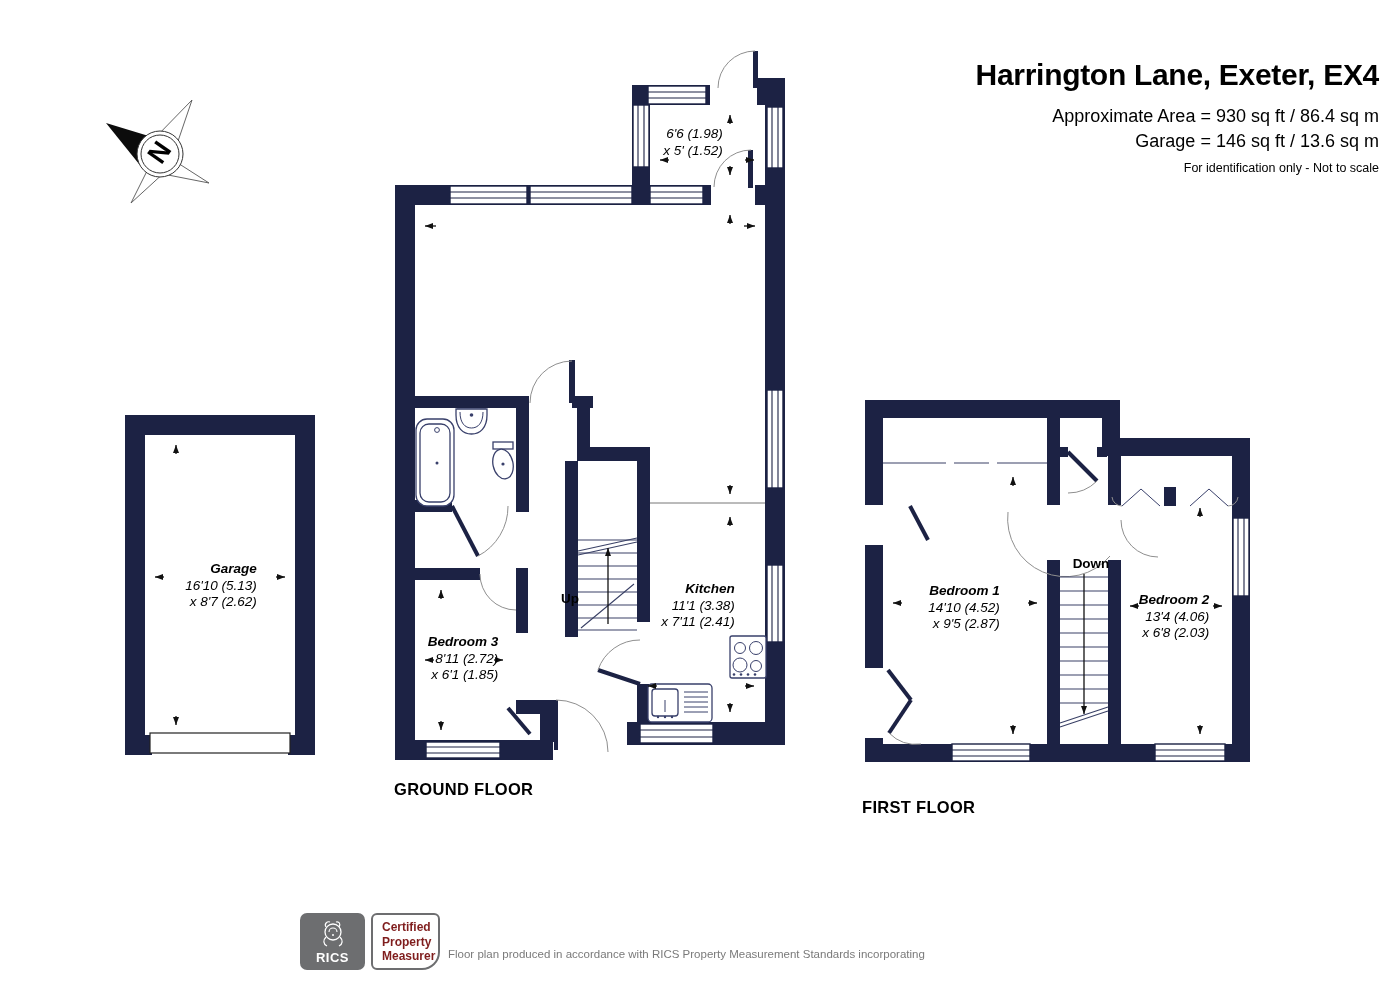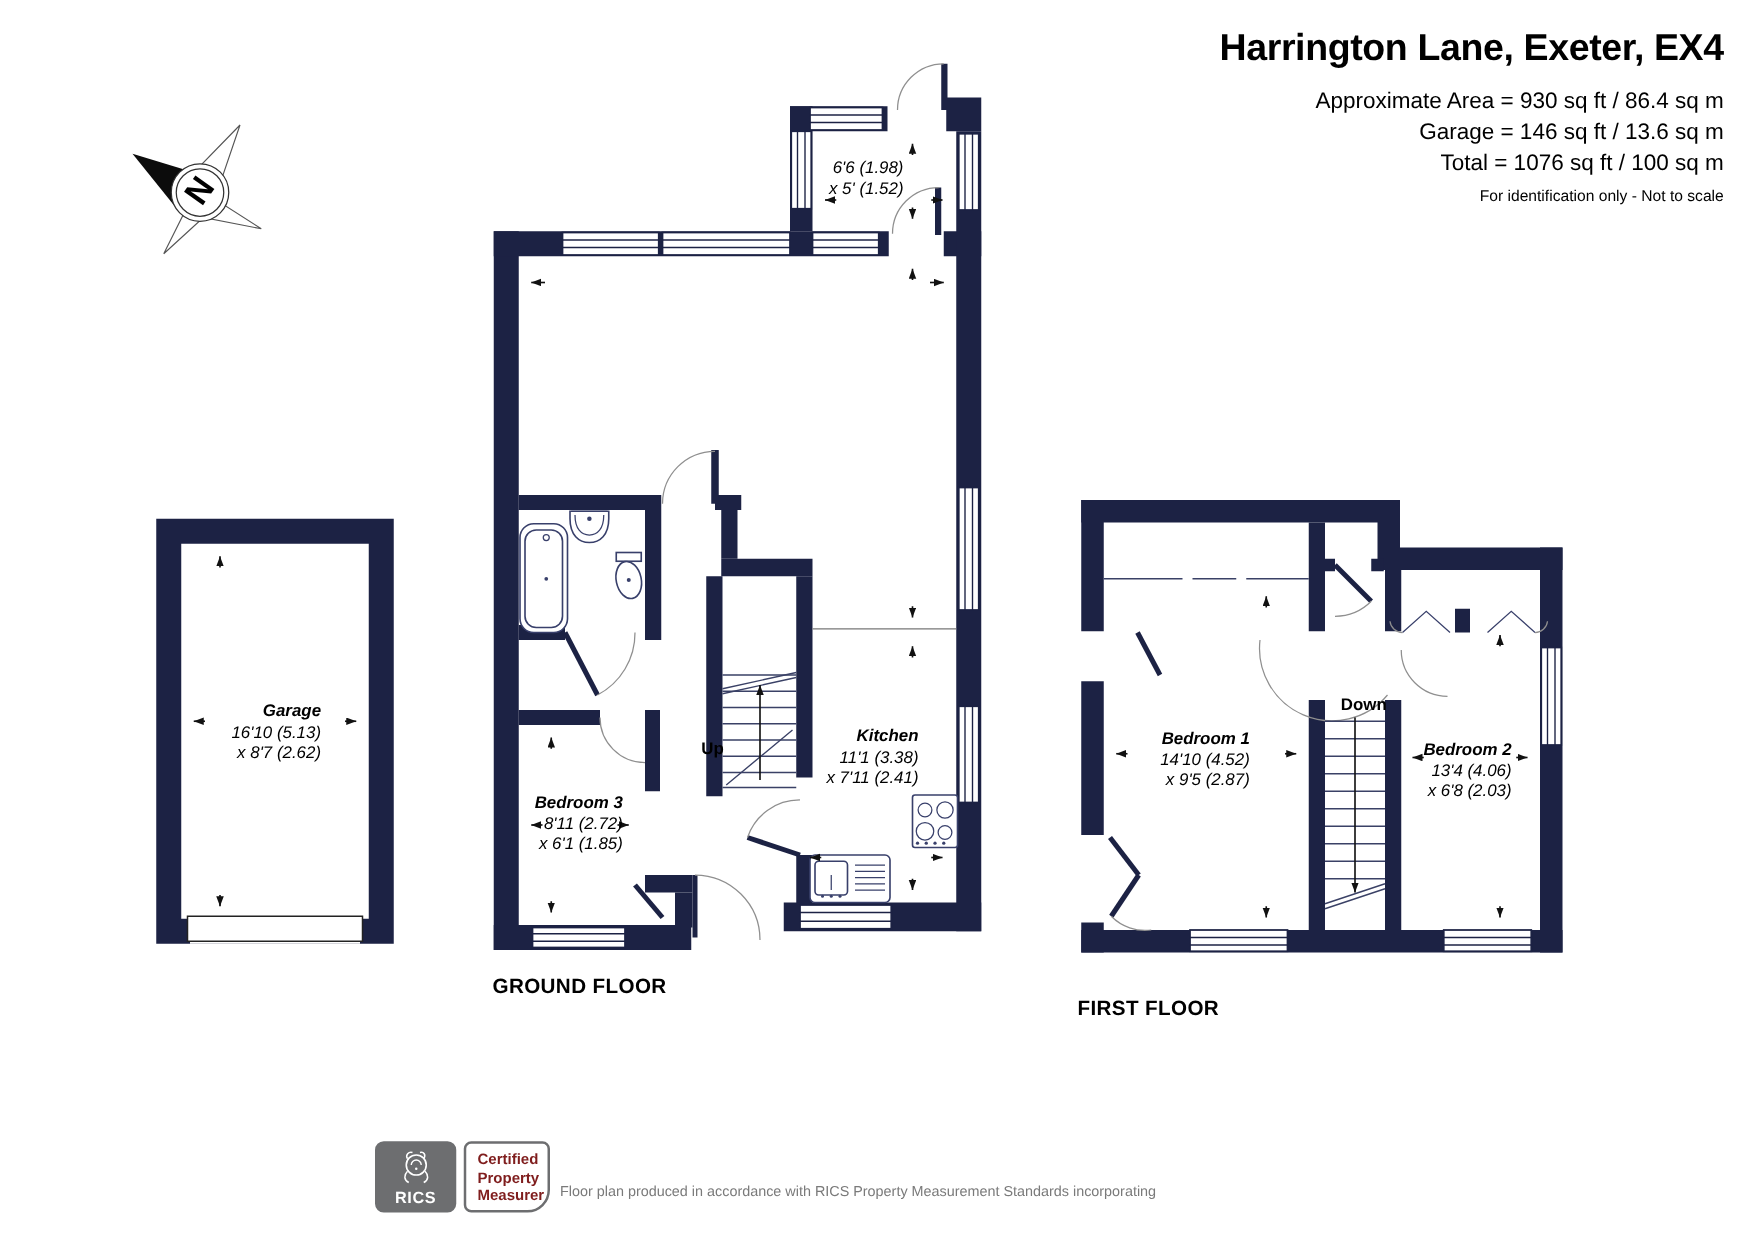--- a/index.html
+++ b/index.html
@@ -24,21 +24,21 @@
   .ring{fill:#fff;stroke:#333;stroke-width:1;}
   
   .rlabel{position:absolute;transform:translateX(-50%);text-align:right;font-size:13.5px;
           line-height:16.5px;white-space:nowrap;font-style:italic;}
   .rname{font-weight:bold;}
   .stairword{position:absolute;transform:translateX(-50%);font-weight:bold;font-size:13.5px;white-space:nowrap;margin-left:12px;}
   .floorlabel{position:absolute;font-weight:bold;font-size:16.5px;letter-spacing:.3px;white-space:nowrap;}
   .north{position:absolute;left:160px;top:154px;transform:translate(-50%,-54%) rotate(-55deg);
          font-weight:bold;font-size:27px;}
   .hdr{position:absolute;top:22px;right:21px;text-align:right;}
-  .hdr-title{font-size:30px;font-weight:bold;letter-spacing:-.3px;}
+  .hdr-title{font-size:30px;font-weight:bold;letter-spacing:-.3px;margin-top:36px;}
   .hdr-line{font-size:18px;line-height:25px;}
   .hdr-line.first{margin-top:12px;}
   .hdr-note{font-size:12.5px;margin-top:7px;}
   
   .rics-tile{position:absolute;left:300px;top:913px;width:65px;height:57px;background:var(--logo-gray);
              border-radius:7px;display:flex;flex-direction:column;align-items:center;justify-content:center;}
   .rics-word{color:#fff;font-weight:bold;font-size:13px;letter-spacing:.5px;line-height:13px;}
   .cert-box{position:absolute;left:371px;top:913px;width:69px;height:57px;border:2px solid var(--logo-gray);
             border-radius:6px 6px 18px 6px;box-sizing:border-box;padding:5px 0 0 9px;
             color:#7f1d1d;font-weight:bold;font-size:12px;line-height:14.6px;}
@@ -295,21 +295,20 @@
       </g>
     </g>
   </svg>
 
   <div class="north">N</div>
 
   <div class="hdr">
     <div class="hdr-title">Harrington Lane, Exeter, EX4</div>
     <div class="hdr-line first">Approximate Area = 930 sq ft / 86.4 sq m</div>
     <div class="hdr-line">Garage = 146 sq ft / 13.6 sq m</div>
-    <div class="hdr-line">Total = 1076 sq ft / 100 sq m</div>
     <div class="hdr-note">For identification only - Not to scale</div>
   </div>
 
   <div class="rlabel" style="left:693px;top:126px;">
     <div>6'6 (1.98)</div>
     <div>x 5' (1.52)</div>
   </div>
 
 
   <div class="rlabel" style="left:698px;top:581px;">

